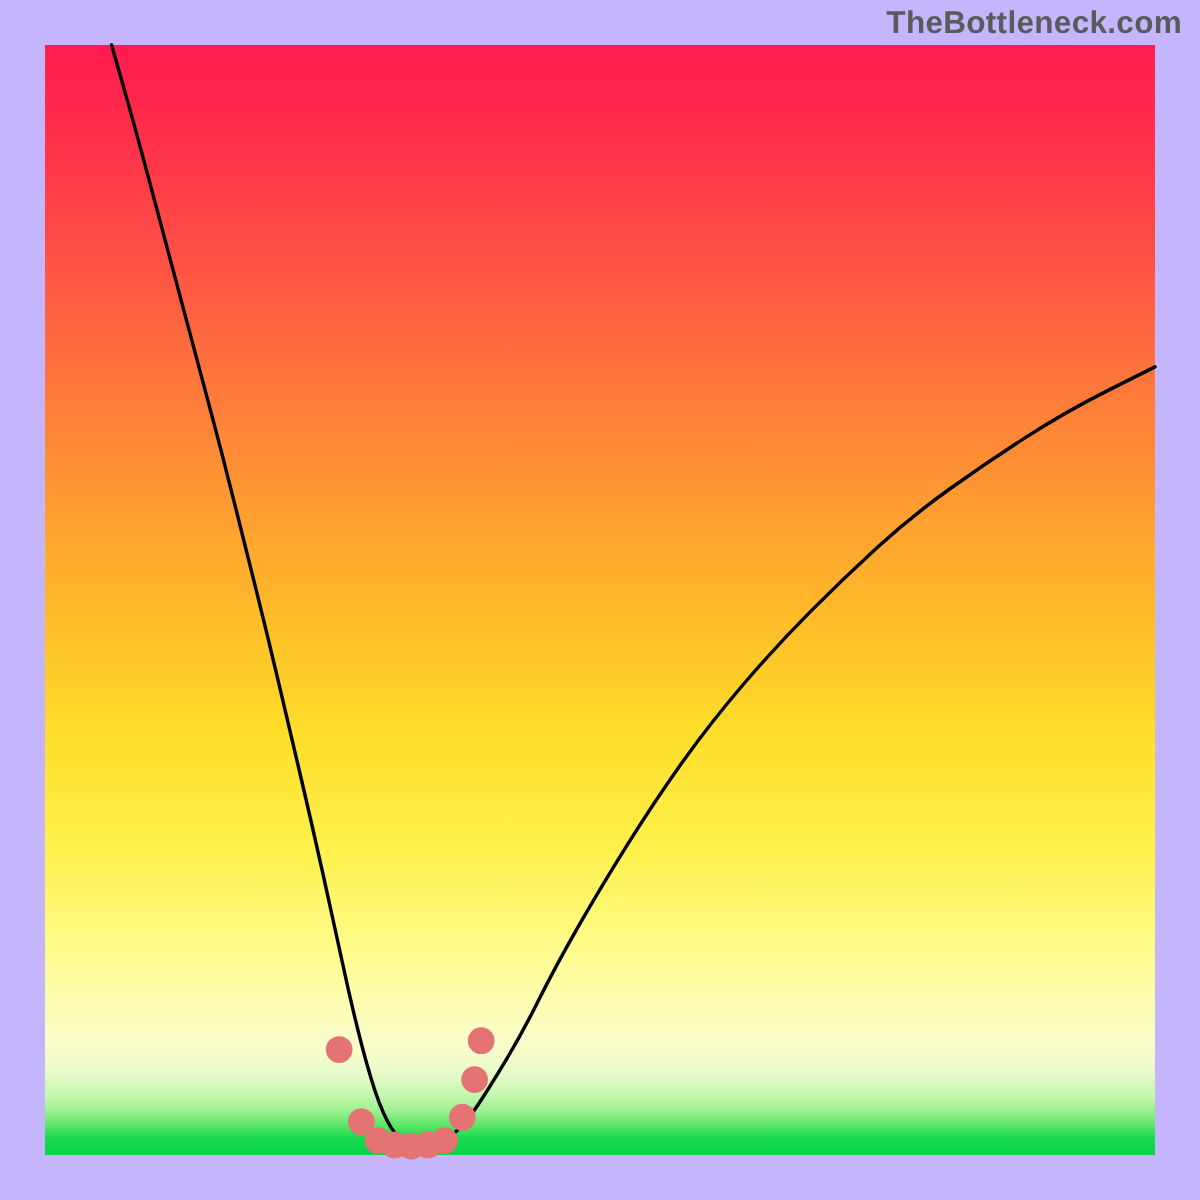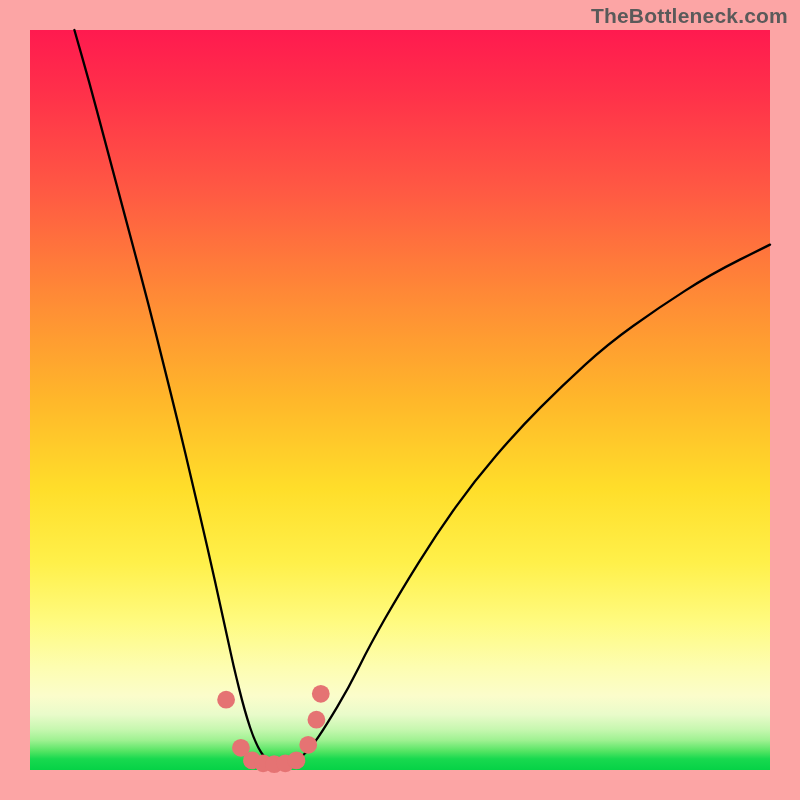--- a/index.html
+++ b/index.html
@@ -10,21 +10,21 @@
     overflow: hidden;
     background: #000;
     font-family: Arial, Helvetica, sans-serif;
   }
   .frame {
     position: absolute;
     top: 0;
     left: 0;
     width: 800px;
     height: 800px;
-    background: #fca5a5;
+    background: #c4b5fd;
   }
   .plot {
     position: absolute;
     top: 30px;
     left: 30px;
     width: 740px;
     height: 740px;
     
     background: linear-gradient(
       to bottom,

